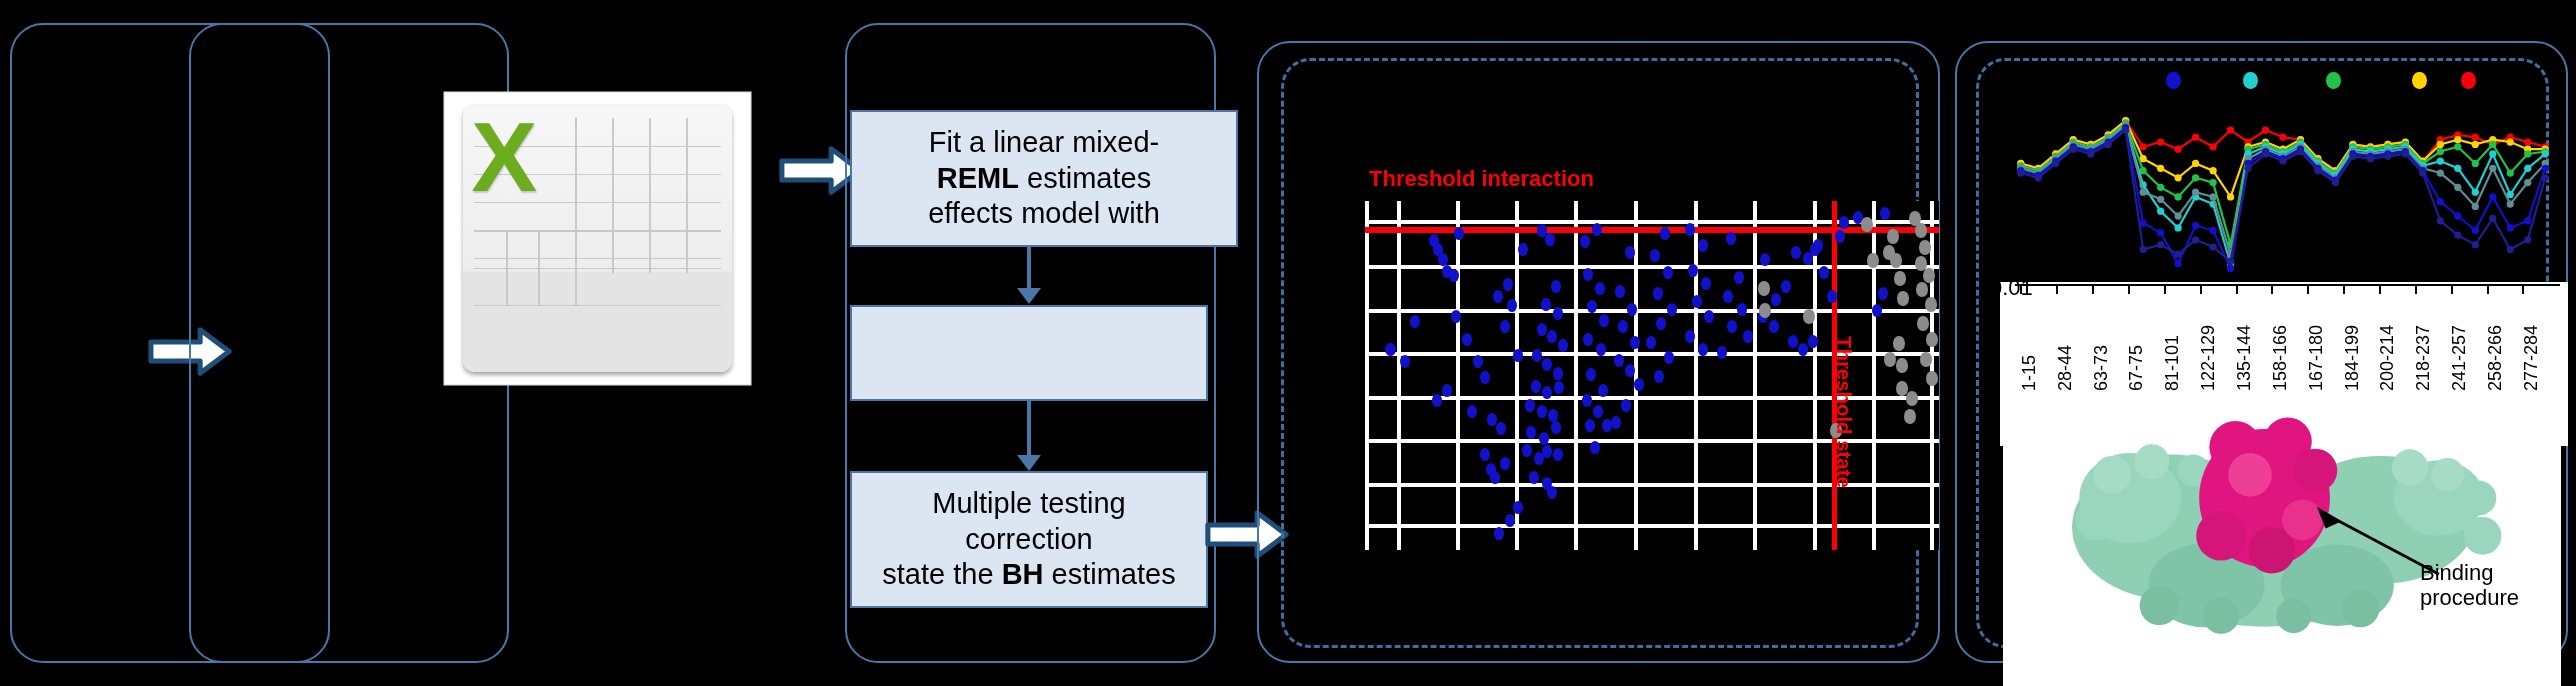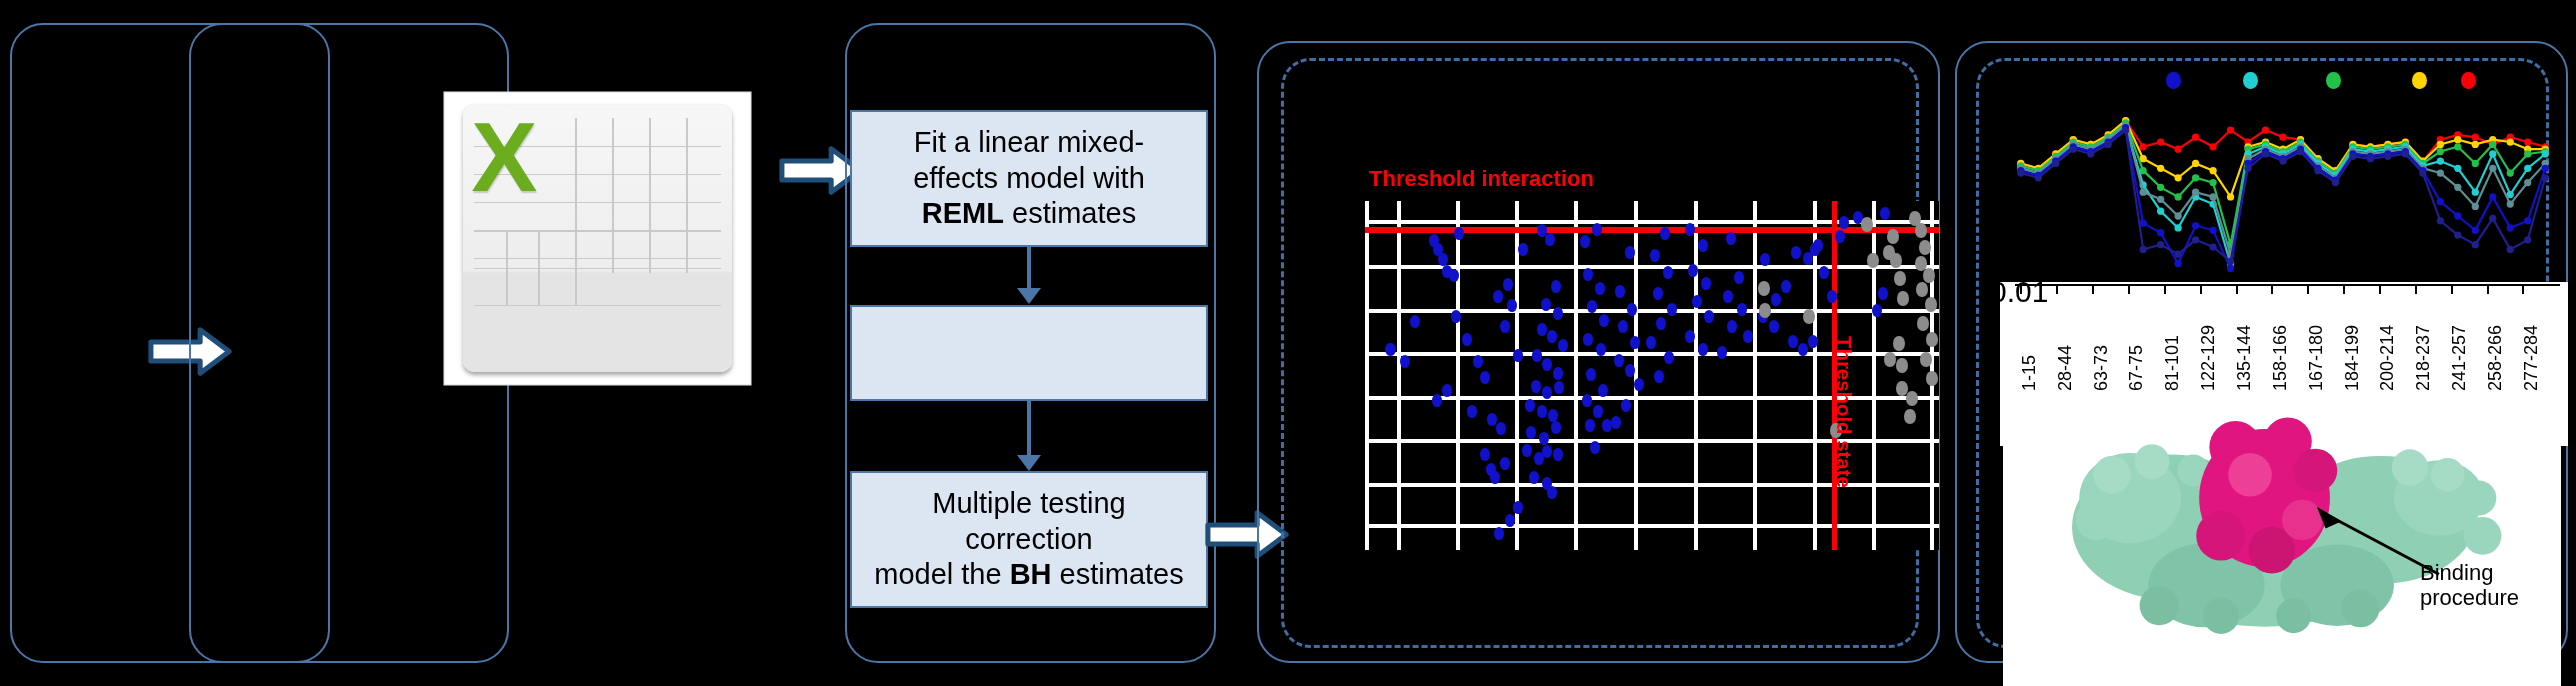--- a/index.html
+++ b/index.html
@@ -52,21 +52,21 @@
   .lbl-thr-state{position:absolute;color:#fb0007;font-size:20.4px;font-weight:600;
                  white-space:nowrap;transform-origin:0 0;transform:rotate(90deg);}
 
   
   #linechart{position:absolute;}
   #linechart svg{display:block;}
   #xaxis-box{position:absolute;background:#ffffff;overflow:hidden;}
   .xtick{position:absolute;color:#000;font-size:18px;white-space:nowrap;
          transform-origin:0 0;transform:rotate(-90deg);}
   #xaxis-title{position:absolute;color:#000;font-size:23px;text-align:center;}
-  #yaxis-lbl{position:absolute;color:#000;font-size:30px;white-space:nowrap;}
+  #yaxis-lbl{position:absolute;color:#000;font-size:22px;white-space:nowrap;}
   .legdot{position:absolute;border-radius:50%;}
 
   
   #protein-card{position:absolute;background:#ffffff;overflow:hidden;}
   #protein-card svg{display:block;}
   .binding-txt{position:absolute;color:#000;font-size:22px;line-height:1.15;white-space:nowrap;}
 </style>
 </head>
 <body>
 
@@ -106,42 +106,42 @@
 </div>
 
 <div class="blockarrow" style="left:779px;top:145px;width:84px;height:51px;">
   <svg viewBox="0 0 116 70" width="84" height="51">
     <polygon points="4,22 72,22 72,5 112,35 72,65 72,48 4,48" fill="#ffffff" stroke="#1f4e79" stroke-width="7" stroke-linejoin="round"></polygon>
   </svg>
 </div>
 
 <div class="panel" style="left:845px;top:23px;width:371px;height:640px;"></div>
 
-<div class="flowbox" style="left:850px;top:110px;width:358px;height:137px;text-align:center;">
+<div class="flowbox" style="left:850px;top:110px;width:388px;height:137px;text-align:center;">
   <div>
     <div>Fit a linear mixed-</div>
+    <div><b>REML</b><span> estimates</span></div>
     <div>effects model with</div>
-    <div><b>REML</b><span> estimates</span></div>
   </div>
 </div>
 <div class="vconn" style="left:1027px;top:247px;height:44px;"></div>
 <div class="vhead" style="left:1017px;top:288px;"></div>
 
 <div class="flowbox" style="left:850px;top:305px;width:358px;height:96px;">
   <div>
   </div>
 </div>
 <div class="vconn" style="left:1027px;top:401px;height:57px;"></div>
 <div class="vhead" style="left:1017px;top:455px;"></div>
 
 <div class="flowbox" style="left:850px;top:471px;width:358px;height:137px;">
   <div>
     <div>Multiple testing</div>
     <div>correction</div>
-    <div><span>model the </span><b>BH</b><span> estimates</span></div>
+    <div><span>state the </span><b>BH</b><span> estimates</span></div>
   </div>
 </div>
 
 <div class="blockarrow" style="left:1205px;top:509px;width:84px;height:51px;">
   <svg viewBox="0 0 116 70" width="84" height="51">
     <polygon points="4,22 72,22 72,5 112,35 72,65 72,48 4,48" fill="#ffffff" stroke="#1f4e79" stroke-width="7" stroke-linejoin="round"></polygon>
   </svg>
 </div>
 
 <div class="panel" style="left:1257px;top:41px;width:683px;height:622px;"></div>

